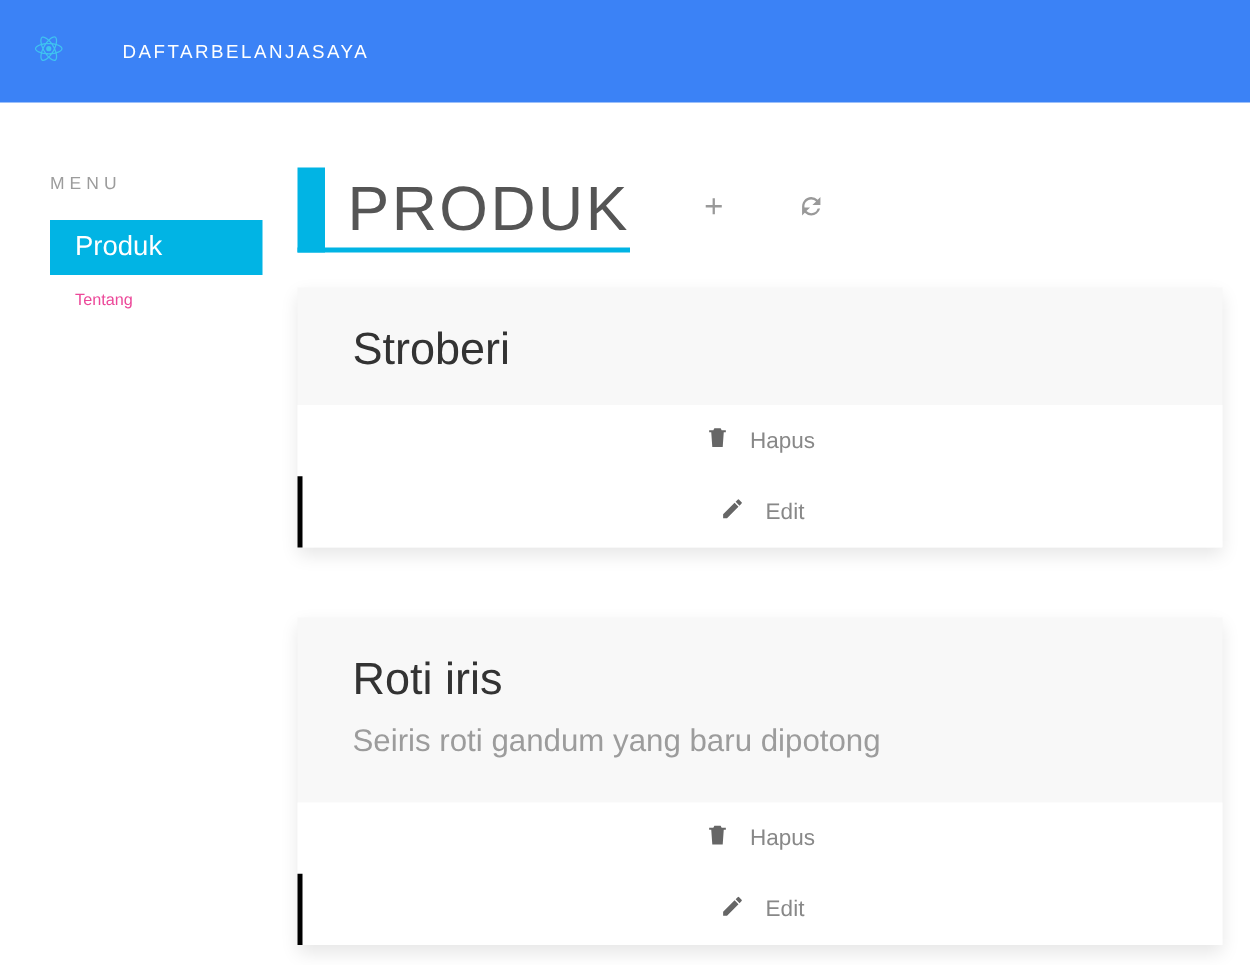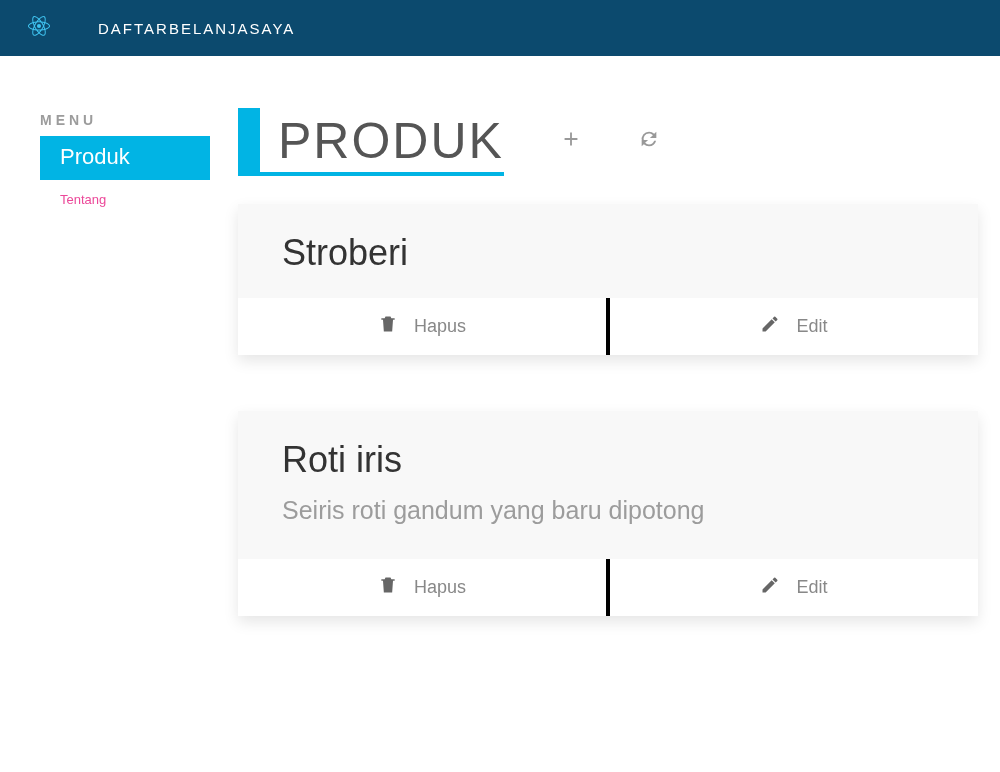--- a/index.html
+++ b/index.html
@@ -8,22 +8,22 @@
       padding: 0;
       width: 1000px;
       height: 772px;
       overflow: hidden;
       font-family: Arial, Helvetica, sans-serif;
       background: #ffffff;
     }
 
     
     .appbar {
-      height: 56px;
-      background: #0c4a6e;
+      height: 82px;
+      background: #3b82f6;
       color: #fff;
       display: flex;
       align-items: center;
       padding-left: 20px;
       text-align: right;
     }
     .appbar svg {
       width: 38px;
       height: 38px;
     }
@@ -42,22 +42,21 @@
 
     
     .sidebar {
       width: 170px;
       flex: none;
     }
     .sidebar-label {
       color: #9c9c9c;
       font-size: 14px;
       letter-spacing: 4px;
-      margin-bottom: 8px;
-      font-weight: bold;
+      margin-bottom: 22px;
     }
     .side-item {
       font-size: 14px;
       padding: 12px 20px;
       cursor: pointer;
     }
     .side-item.active {
       background: #01b4e4;
       color: #fff;
       font-size: 22px;
@@ -128,20 +127,21 @@
     }
     .card-desc {
       font-size: 25px;
       color: #9c9c9c;
       margin-top: 6px;
       line-height: 1.9;
     }
     .card-actions {
       display: flex;
       background: #fff;
+      flex-direction: column;
     }
     .card-btn {
       flex: 1;
       display: flex;
       align-items: center;
       justify-content: center;
       gap: 16px;
       font-size: 18px;
       color: #888;
       padding: 16px 0;

